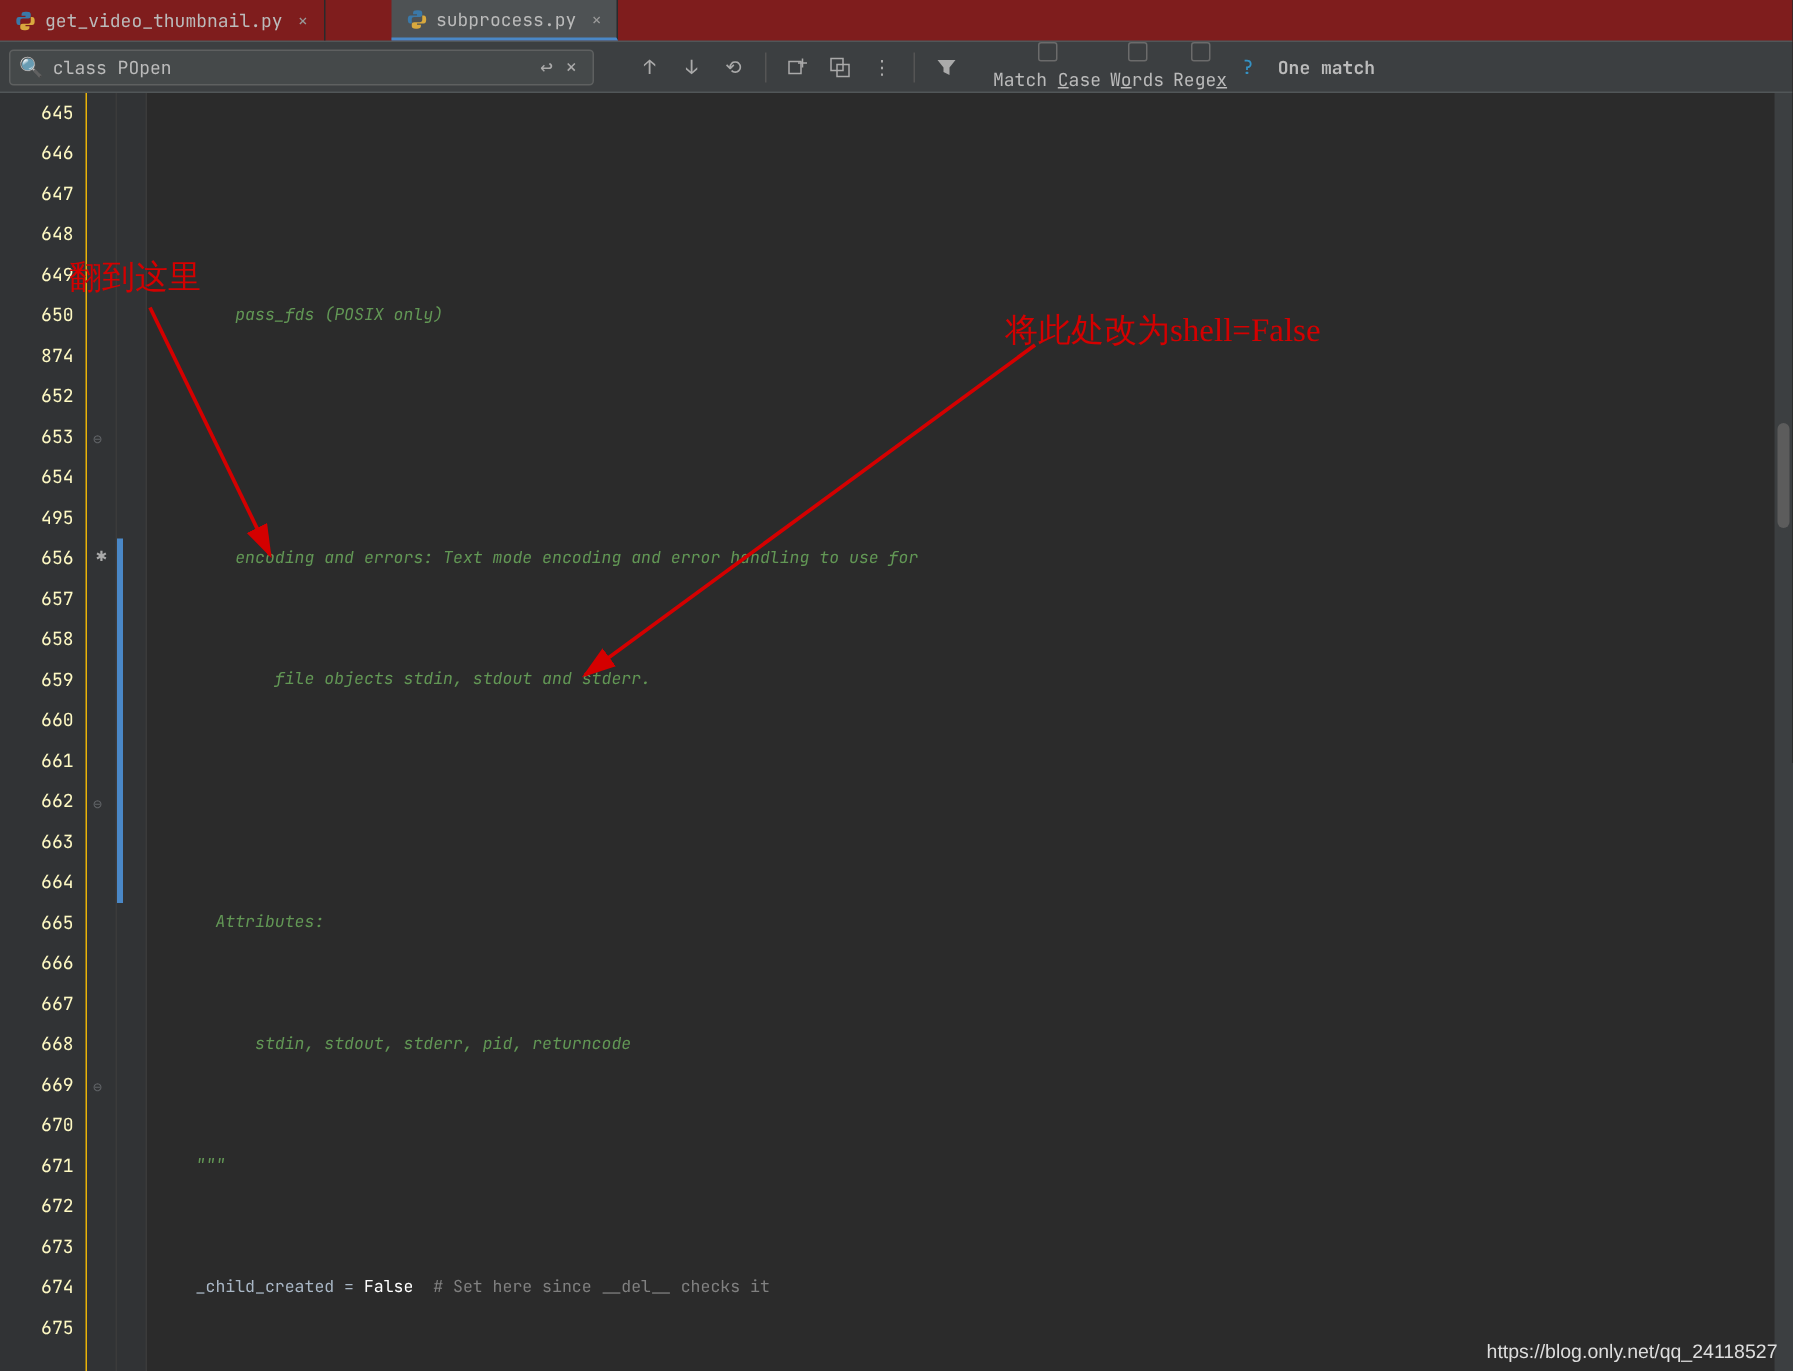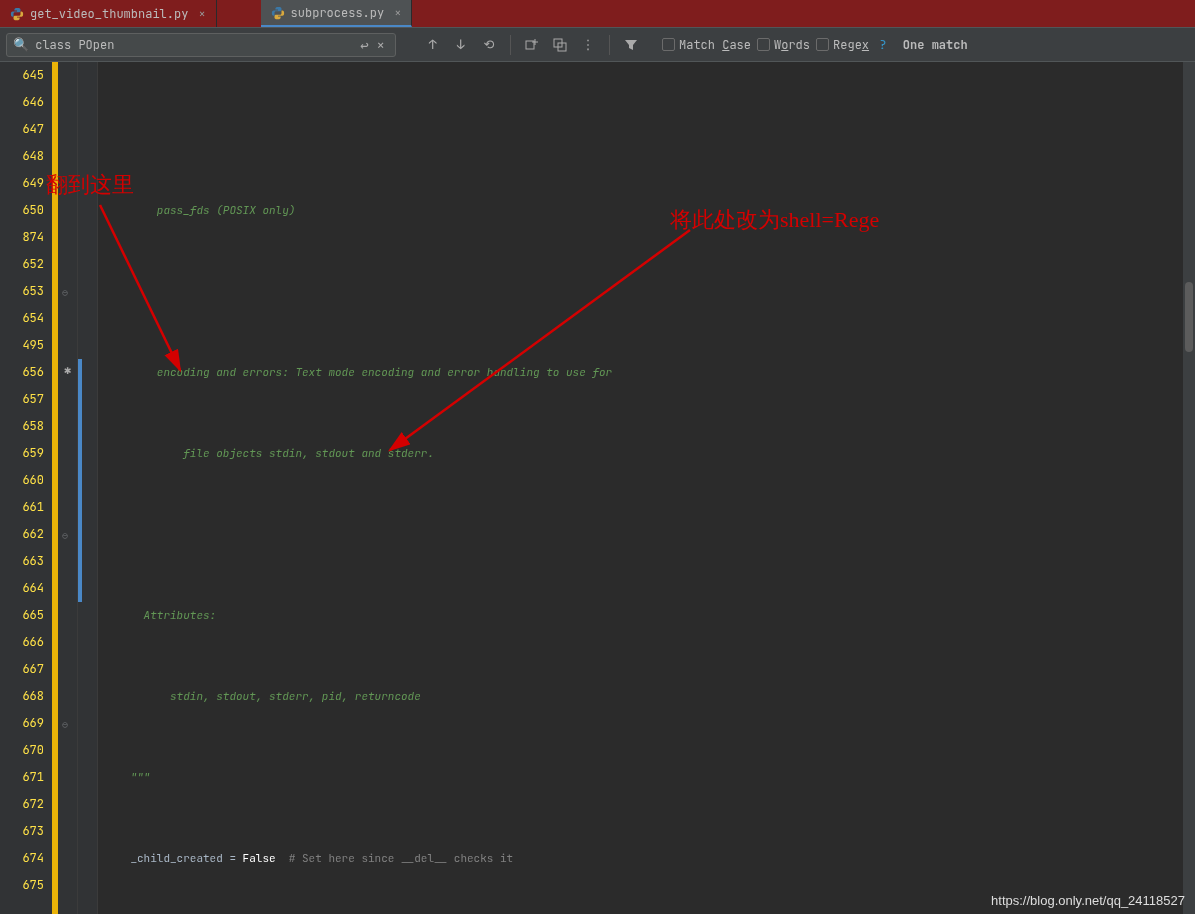--- a/index.html
+++ b/index.html
@@ -16,27 +16,27 @@
   .tab-close { color:#999; font-size:12px; margin-left:4px; }
   .py-icon { width:14px; height:14px; display:inline-flex; }
   
   .findbar { display:flex; align-items:center; height:34px; background:#3c3f41; border-bottom:1px solid #515658; padding:0 6px; gap:6px; }
   .find-input-wrap { display:flex; align-items:center; background:#45494a; border:1px solid #5e6060; border-radius:3px; height:24px; width:390px; padding:0 6px; color:#bbbbbb; font-family:inherit; font-size:12px; }
   .find-input-wrap input { background:transparent; border:none; outline:none; color:#bbbbbb; font-family:inherit; font-size:12px; flex:1; }
   .mag-icon { color:#aaa; margin-right:6px; font-size:13px; }
   .find-ctrl { color:#aaa; padding:0 4px; cursor:pointer; font-size:14px; }
   .toolbtn { width:22px; height:22px; display:flex; align-items:center; justify-content:center; color:#aaa; cursor:pointer; }
   .sep { width:1px; height:20px; background:#555; margin:0 4px; }
-  .chk { display:flex; align-items:center; gap:4px; color:#bbbbbb; font-size:12px; cursor:pointer; }
+  .chk { display:flex; align-items:center; gap:4px; color:#bbbbbb; font-size:12px; cursor:pointer;flex-direction:column; }
   .chk .box { width:13px; height:13px; border:1px solid #6b6b6b; border-radius:2px; }
   .chk u { text-decoration:underline; }
   .match-count { color:#bbbbbb; font-size:12px; font-weight:bold; margin-left:10px; }
   
   .editor { display:flex; height:calc(100% - 62px); position:relative; }
-  .gutter { width:58px; background:#313335; text-align:right; padding-right:8px; color:#fde047; font-size:12px; border-right:6px solid #eab308;padding-left:20px; }
+  .gutter { width:58px; background:#313335; text-align:right; padding-right:8px; color:#fef9c3; font-size:12px; border-right:1px solid #eab308;padding-left:20px; }
   .markers { width:20px; background:#313335; border-right:1px solid #3b3b3b; position:relative; }
   .fold-marker { position:absolute; left:4px; color:#606366; font-size:10px; }
   .bookmark { position:absolute; left:6px; color:#aaa; font-size:12px; }
   .mainpane { width:20px; background:#313335; border-right:1px solid #3b3b3b; position:relative; }
   .mod-bar { position:absolute; left:0; width:4px; background:#4a88c7; }
   .code { flex:1; position:relative; font-size:11px; line-height:27px; white-space:pre; overflow:hidden; }
   .line { height:27px; padding-left:6px; }
   .lno { height:27px; line-height:27px; }
   .kw { color:#ffffff; }
   .docstr { color:#629755; font-style:italic; }
@@ -199,21 +199,21 @@
     
     
 
     <div class="scrollbar">
       <div class="scroll-thumb"></div>
     </div>
   </div>
 </div>
 
 <div class="anno" style="left:46px; top:170px">翻到这里</div>
-<div class="anno" style="left:670px; top:205px">将此处改为shell=Rege</div>
+<div class="anno" style="left:670px; top:205px">将此处改为shell=False</div>
 <svg class="arrow" style="left:90px; top:195px" width="110" height="190">
   <defs>
       <marker id="ah1" markerWidth="10" markerHeight="10" refX="8" refY="3" orient="auto">
         <path d="M0,0 L0,6 L9,3 z" fill="#d40000"></path>
       </marker>
     </defs>
   <line x1="10" y1="10" x2="90" y2="175" stroke="#d40000" stroke-width="2.5" marker-end="url(#ah1)"></line>
 </svg>
 <svg class="arrow" style="left:380px; top:225px" width="320" height="240">
   <defs>

